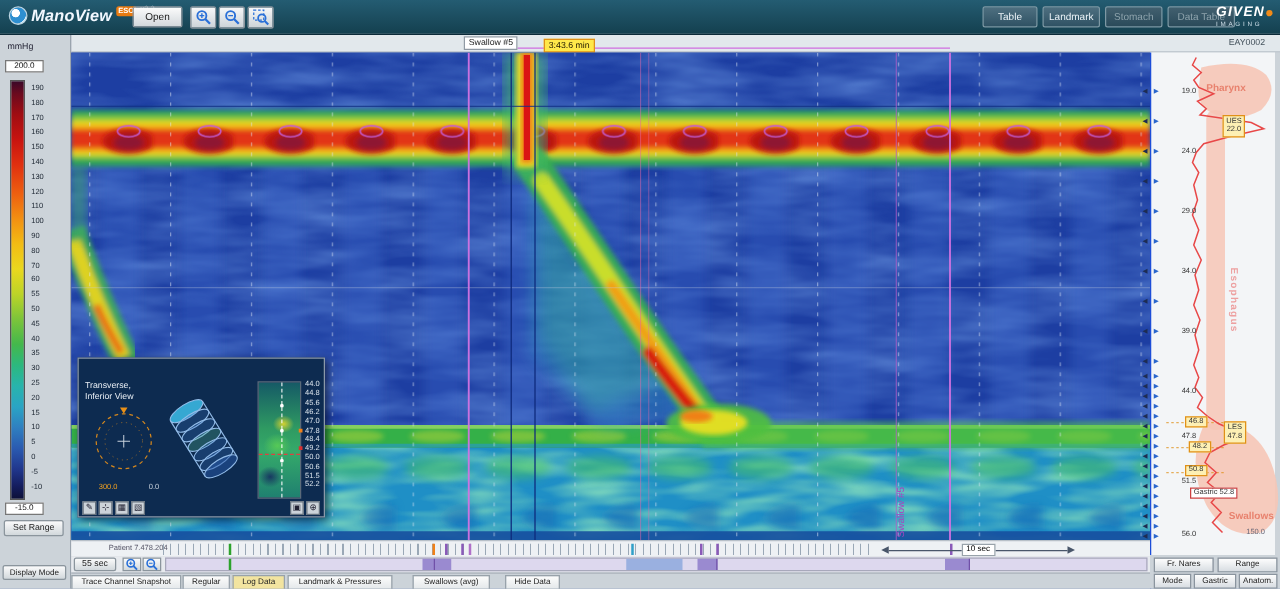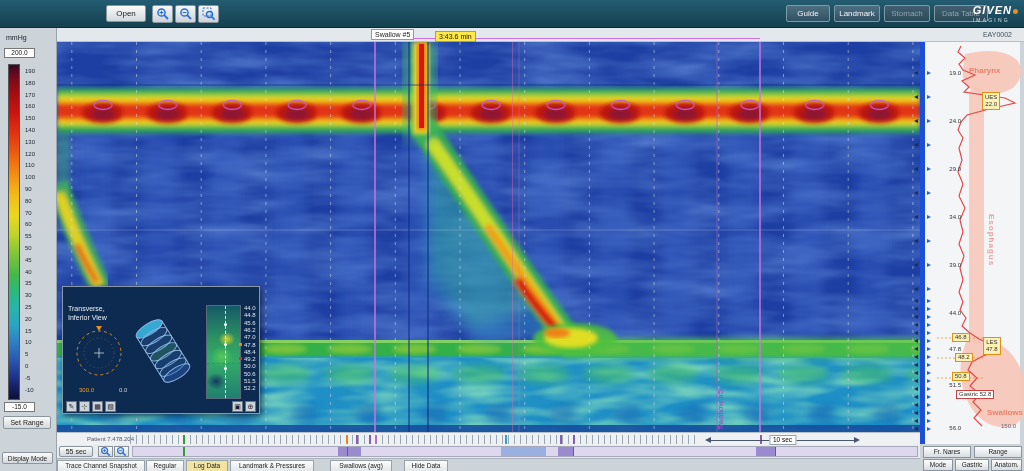--- a/index.html
+++ b/index.html
@@ -63,21 +63,21 @@
   .mm-redline{position:absolute;left:0;top:62%;width:100%;border-top:1px dashed #e04040}
   .inset-depths{position:absolute;left:181px;top:18px;width:17px}
   .inset-depth{position:absolute;left:0;width:17px;font-size:6px;line-height:6px;color:#dde6ee}
   .dmk{position:absolute;left:-5px;top:1px;width:3px;height:3px;display:inline-block}
   .dmk.o{background:#f08018}.dmk.r{background:#d83030}
   .inset-tools{position:absolute;left:3px;top:114px;display:flex;gap:2px}
   .inset-tools.right{left:auto;right:3px}
   .inset-tools button{width:11px;height:11px;font-size:7px;line-height:9px;background:#ccd3d9;border:1px solid #66727e;color:#223;padding:0;font-family:inherit}
 
   
-  .rpanel{position:absolute;left:920px;top:42px;width:100px;height:402px;background:#f3f5f7;border-left:5px solid #1d4ed8}
+  .rpanel{position:absolute;left:920px;top:42px;width:100px;height:402px;background:#f3f5f7;border-left:1px solid #1d4ed8}
   .sensors{position:absolute;left:0;top:0;width:10px;height:390px}
   .s-arrow{position:absolute;left:2px;width:0;height:0;border-left:4px solid #2a66cc;border-top:2.5px solid transparent;border-bottom:2.5px solid transparent}
   .depths{position:absolute;left:0;top:0;width:40px;height:390px}
   .depth-tick{position:absolute;left:10px;width:26px;text-align:right;font-size:6px;line-height:7px;color:#333}
   .pink-label{position:absolute;font-size:8px;font-weight:bold;color:#e8826e}
   .pink-label.vert{writing-mode:v:vertical-rl;writing-mode:vertical-rl;letter-spacing:1px;color:#eda0a0}
   .chip{position:absolute;background:#fdf0b4;border:1px solid #e09018;font-size:6px;line-height:7px;padding:0 2px;color:#333;text-align:center}
   .chip.two{display:flex;flex-direction:column;padding:1px 2px}
   .chip.gastric{background:#fff;border-color:#cc4040}
   .axis-max{position:absolute;left:76px;top:381px;font-size:6px;color:#667}
@@ -102,20 +102,26 @@
   .tab.yellow{background:#f2e4a0}
   .side-row{position:absolute;left:921px;width:103px;height:13px;background:#ccd3d9}
   .side-btn{position:absolute;top:1px;height:12px;background:linear-gradient(#fdfdfd,#d8dde2);border:1px solid #8a949e;font-size:6.5px;line-height:10px;color:#222;padding:0 2px;font-family:inherit}
 </style>
 </head>
 <body>
 
 <div id="stage">
 
   <div class="toolbar">
+    <div class="logo">
+      <span class="logo-icon"></span>
+      <span class="logo-text">ManoView</span>
+      <span class="logo-badge">ESO</span>
+      <span class="logo-ver">v3.3</span>
+    </div>
     <button class="btn-light" style="left:106px;top:5px;width:40px;height:17px">Open</button>
     <button class="zoom-btn" style="left:152px">
       <svg width="14" height="14" viewBox="0 0 14 14">
           <circle cx="5.5" cy="5.5" r="3.6" fill="none" stroke="#2a70d8" stroke-width="1.5"></circle>
           <line x1="8.2" y1="8.2" x2="12" y2="12" stroke="#2a70d8" stroke-width="1.8"></line>
           <line x1="3.6" y1="5.5" x2="7.4" y2="5.5" stroke="#2a70d8" stroke-width="1.1"></line>
           <line x1="5.5" y1="3.6" x2="5.5" y2="7.4" stroke="#2a70d8" stroke-width="1.1"></line>
         </svg>
     </button>
     <button class="zoom-btn" style="left:175px">
@@ -125,21 +131,21 @@
           <line x1="3.6" y1="5.5" x2="7.4" y2="5.5" stroke="#2a70d8" stroke-width="1.1"></line>
         </svg>
     </button>
     <button class="zoom-btn" style="left:198px">
       <svg width="14" height="14" viewBox="0 0 14 14">
           <rect x="1" y="1" width="8" height="8" fill="none" stroke="#2a70d8" stroke-width="1" stroke-dasharray="2 1.5"></rect>
           <circle cx="7.5" cy="7.5" r="3" fill="none" stroke="#2a70d8" stroke-width="1.4"></circle>
           <line x1="9.8" y1="9.8" x2="12.6" y2="12.6" stroke="#2a70d8" stroke-width="1.7"></line>
         </svg>
     </button>
-    <button class="tbtn" style="left:786px;width:44px">Guide</button>
+    <button class="tbtn" style="left:786px;width:44px">Table</button>
     <button class="tbtn" style="left:834px;width:46px">Landmark</button>
     <button class="tbtn disabled" style="left:884px;width:46px">Stomach</button>
     <button class="tbtn disabled" style="left:934px;width:54px">Data Table</button>
     <div class="brand">
       <span class="brand-top"><span>GIVEN</span><span class="brand-dot"></span></span>
       <span class="brand-bottom">IMAGING</span>
     </div>
   </div>
 
   <div class="hstrip">

